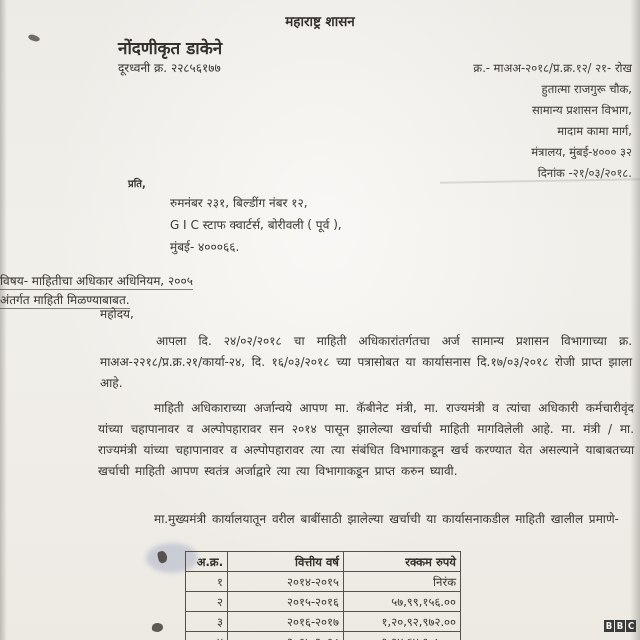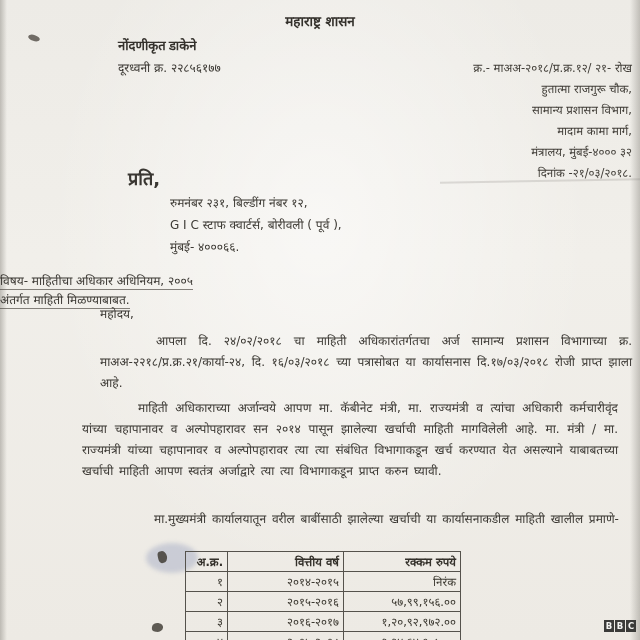--- a/index.html
+++ b/index.html
@@ -7,31 +7,31 @@
     position:relative; width:640px; height:640px; overflow:hidden;
     background:
       radial-gradient(ellipse at 50% 35%, rgba(255,255,255,.55) 0%, rgba(255,255,255,0) 60%),
       linear-gradient(180deg, #edebe6 0%, #f1efea 40%, #edeae4 100%);
     font-family:"DejaVu Sans", sans-serif;
     color:#3a3732;
     -webkit-font-smoothing:antialiased;
   }
   .abs { position:absolute; }
   .title { top:12px; left:0; width:100%; text-align:center; font-size:13.5px; font-weight:bold; color:#34312c; }
-  .reg   { top:36px; left:118px; font-size:13px; font-weight:bold; color:#35322d;font-family:Liberation Serif, serif; }
+  .reg   { top:36px; left:118px; font-size:17px; font-weight:bold; color:#35322d; }
   .phone { top:59px; left:118px; font-size:12px; }
   .refblock { top:58px; left:398px; width:234px; text-align:right; font-size:11.5px; line-height:21px; color:#403d37; }
-  .to { top:166px; left:128px; font-size:18px; font-weight:bold; }
+  .to { top:176px; left:128px; font-size:10px; font-weight:bold; }
   .recipient { top:192px; left:170px; font-size:12px; line-height:22px; color:#3d3a34; }
   .subject { top:272px; left:0; width:100%; font-size:12px; line-height:19px; color:#3b3833; }
   .subject .u { border-bottom:1px solid rgba(70,66,60,.65); padding-bottom:1px; }
   .salutation { top:305px; left:100px; font-size:12px; }
   .para { position:absolute; margin:0; text-align:justify; text-indent:56px; font-size:12px; line-height:21px; color:#3b3833; word-spacing:2px; }
   .p1 { top:331px; left:100px; width:532px; }
-  .p2 { top:398px; left:82px;  width:536px; }
+  .p2 { top:398px; left:98px;  width:536px; }
   .p3 { top:509px; left:98px;  width:536px; }
   table.tbl { position:absolute; top:551px; left:185px; border-collapse:collapse; font-size:11.5px; color:#3a372f; }
   .tbl th, .tbl td { border:1px solid #55524c; font-weight:normal; text-align:right; padding:2px 4px 2px 8px; height:15px; }
   .tbl th { font-weight:bold; color:#34312b; }
   .tbl col.c1 { width:42px; } .tbl col.c2 { width:116px; } .tbl col.c3 { width:117px; }
   .tbl th:nth-child(2), .tbl td:nth-child(2) { padding-left:18px; }
   .tbl tbody tr:first-child td:last-child { padding-left:46px; }
   
   .edge-left  { top:0; left:0; width:7px; height:640px; background:linear-gradient(90deg, rgba(150,147,140,.55), rgba(150,147,140,0)); }
   .edge-right { top:0; right:0; width:10px; height:640px; background:linear-gradient(270deg, rgba(148,145,138,.5), rgba(148,145,138,0)); }

